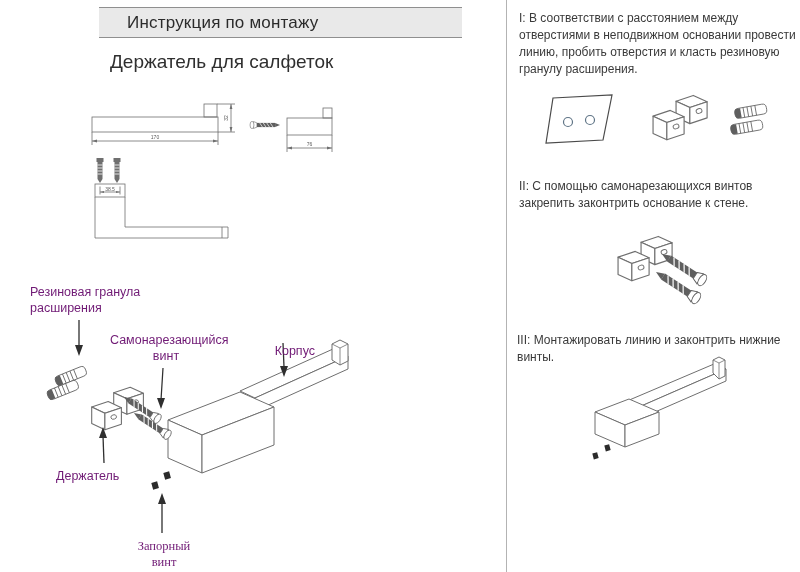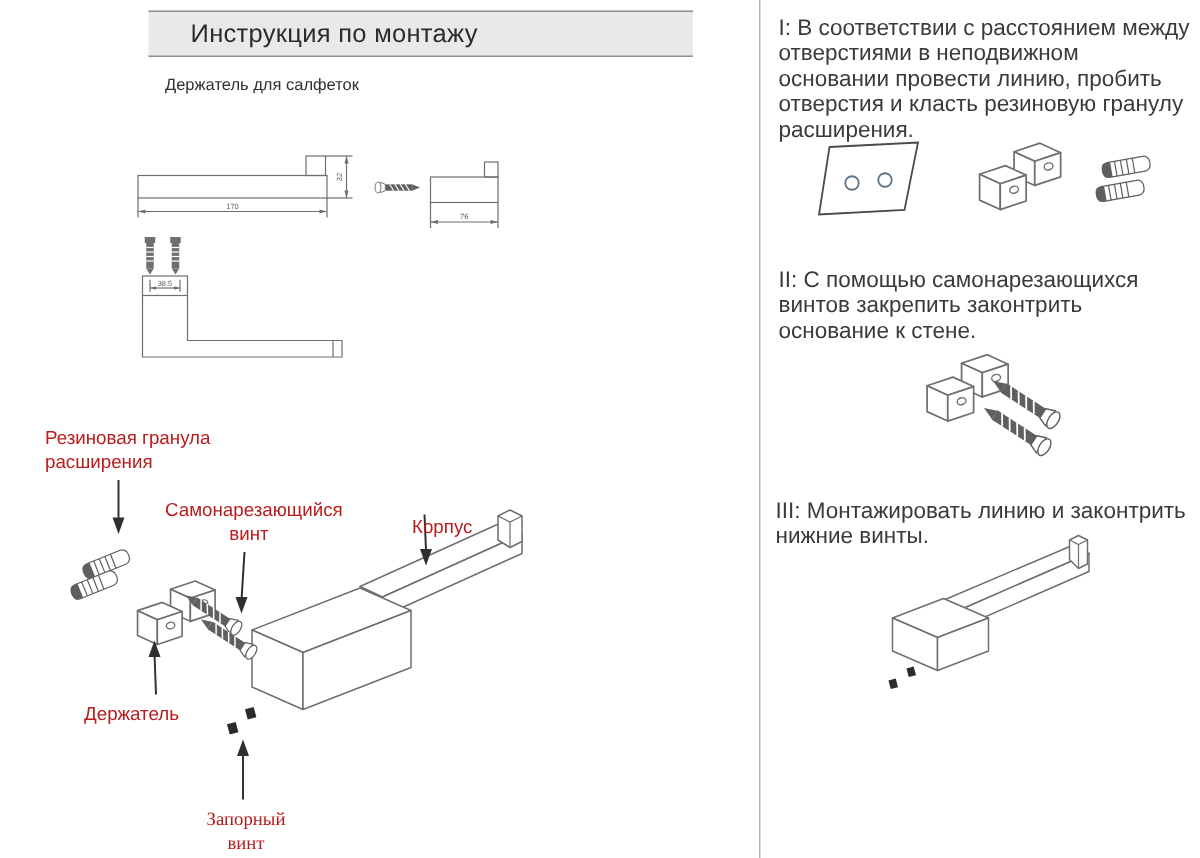--- a/index.html
+++ b/index.html
@@ -8,24 +8,24 @@
     width:800px; height:572px; position:relative; overflow:hidden;
     font-family:"Liberation Sans","DejaVu Sans",sans-serif;
     color:#3a3a3a;
   }
   .title-band {
     position:absolute; left:99px; top:7px; width:363px; height:31px;
     background:#e9e9e9; border-top:1px solid #8f8f8f; border-bottom:1px solid #8f8f8f;
     display:flex; align-items:center; padding-left:28px;
     font-size:17px; color:#2b2b2b; letter-spacing:.2px;
   }
-  .subtitle { position:absolute; left:110px; top:51px; font-size:11px; color:#2f2f2f; }
+  .subtitle { position:absolute; left:110px; top:51px; font-size:19px; color:#2f2f2f; }
   .divider { position:absolute; left:506px; top:0; width:1px; height:572px; background:#b3b3b3; }
-  .label { position:absolute; font-size:12.5px; line-height:16px; color:#b91c1c; }
-  .step-text { position:absolute; font-size:15px; line-height:17px; color:#3a3a3a; }
+  .label { position:absolute; font-size:12.5px; line-height:16px; color:#701a75; }
+  .step-text { position:absolute; font-size:12px; line-height:17px; color:#3a3a3a; }
   svg { position:absolute; overflow:visible; }
   .tl { stroke:#6f6f6f; stroke-width:.8; fill:none; }
   .face { stroke:#6f6f6f; stroke-width:1; fill:#ffffff; stroke-linejoin:round; }
   .dimtxt { fill:#5a5a5a; font-size:5px; font-family:"Liberation Sans",sans-serif; }
   .arrowline { stroke:#2f2f2f; stroke-width:1.3; }
   .arrowhead { fill:#2f2f2f; stroke:none; }
 </style>
 </head>
 <body>
 

